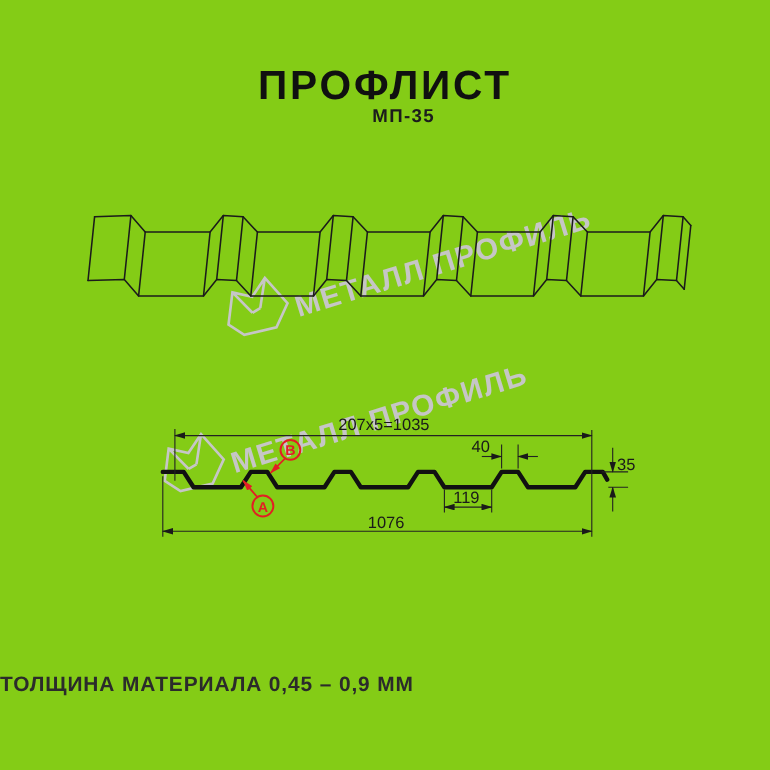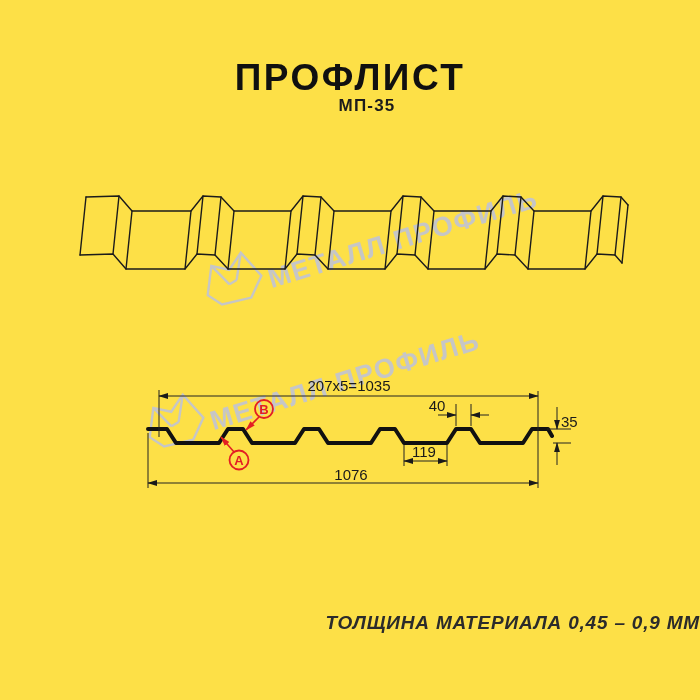--- a/index.html
+++ b/index.html
@@ -1,23 +1,23 @@
 <!DOCTYPE html>
 <html><head>
 <meta charset="utf-8">
 <style>
   html,body{margin:0;padding:0;background:#fff;}
-  .page{position:relative;width:700px;height:700px;background:#fde047;overflow:hidden;
+  .page{position:relative;width:700px;height:700px;background:#84cc16;overflow:hidden;
         font-family:"Liberation Sans", sans-serif;}
   .title{position:absolute;top:57px;left:0;width:700px;text-align:center;
          font-size:37px;font-weight:bold;letter-spacing:2.5px;color:#101010;}
   .subtitle{position:absolute;top:96px;left:0;width:700px;text-align:center;
          font-size:17px;font-weight:bold;letter-spacing:1.2px;color:#1c1c1c;padding-left:17px;}
-  .caption{position:absolute;top:612px;left:0;width:700px;text-align:right;
-         font-size:19px;font-weight:bold;letter-spacing:0.8px;color:#2b2b2b;font-style:italic;}
+  .caption{position:absolute;top:612px;left:0;width:700px;text-align:left;
+         font-size:19px;font-weight:bold;letter-spacing:0.8px;color:#2b2b2b;}
   svg{position:absolute;top:0;left:0;}
   .wm-text{font-size:27px;font-weight:bold;letter-spacing:1.5px;fill:#c6c6c6;}
   .dim-text{font-size:15px;fill:#1a1a1a;}
   .red-letter{font-size:13px;font-weight:bold;fill:#e31e24;}
 </style>
 </head>
 <body>
 
 <div class="page">
 

